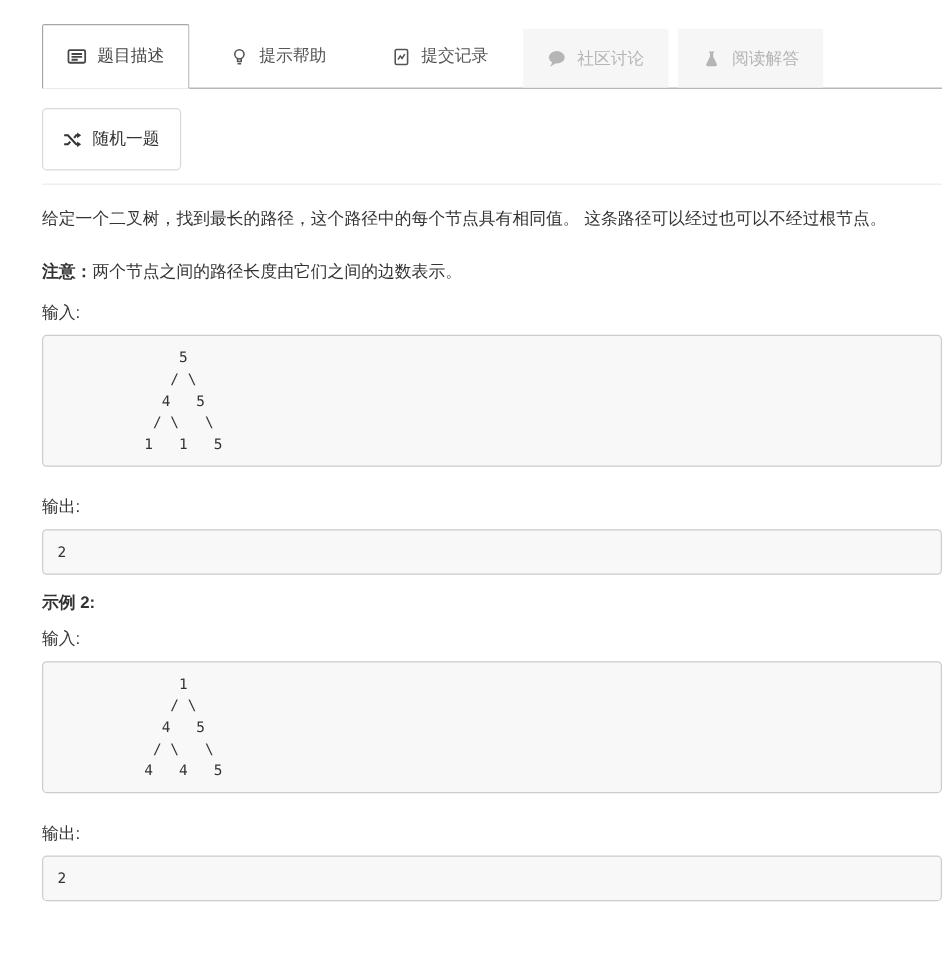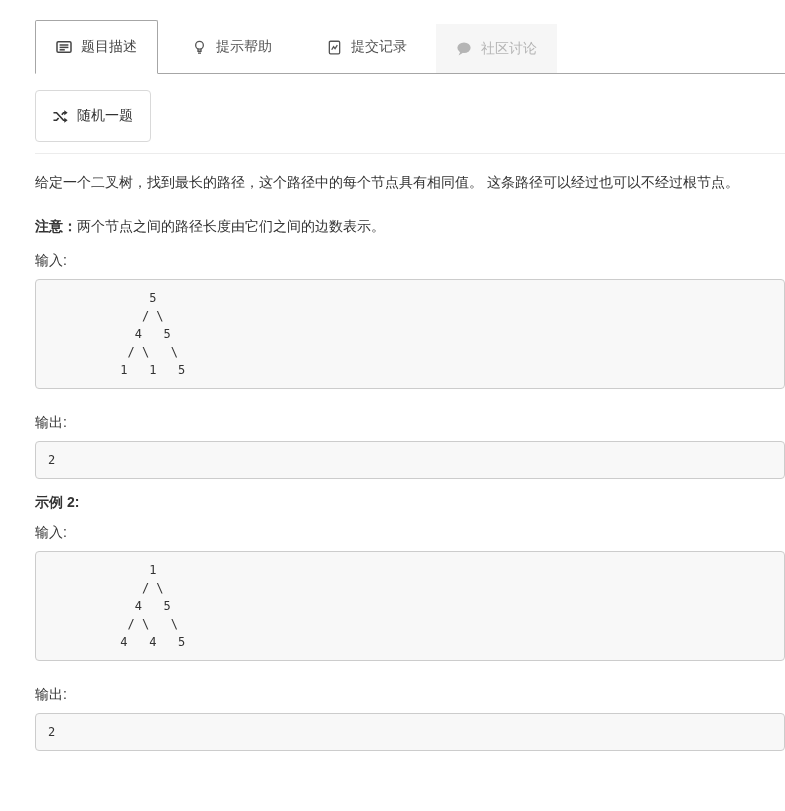--- a/index.html
+++ b/index.html
@@ -141,20 +141,28 @@
     <div class="tab disabled">
       <span class="ic">
         <svg viewBox="0 0 16 16" width="16" height="16" fill="currentColor">
           <ellipse cx="8" cy="6.8" rx="6.6" ry="5.2"></ellipse>
           <path d="M4.4 10.4 L2.6 14.6 L7.4 11.6 Z"></path>
         </svg>
       </span>
       <span>社区讨论</span>
     </div>
 
+    <div class="tab disabled">
+      <span class="ic">
+        <svg viewBox="0 0 16 16" width="14" height="14" fill="currentColor">
+          <path d="M5.6 1 L10.4 1 L10.4 2.3 L9.5 2.3 L9.5 5.7 L13 13 C13.5 14 12.8 15.2 11.7 15.2 L4.3 15.2 C3.2 15.2 2.5 14 3 13 L6.5 5.7 L6.5 2.3 L5.6 2.3 Z"></path>
+        </svg>
+      </span>
+      <span>阅读解答</span>
+    </div>
   </div>
 
   <div class="btn-row">
     <button class="random-btn">
       <span class="ic">
         <svg viewBox="0 0 16 16" width="15" height="15">
           <g fill="none" stroke="currentColor" stroke-width="1.8">
             <path d="M0.5 4 L3.8 4 L11.2 12 L12.8 12"></path>
             <path d="M0.5 12 L3.8 12 L6 9.6"></path>
             <path d="M9.4 6.2 L11.2 4 L12.8 4"></path>

